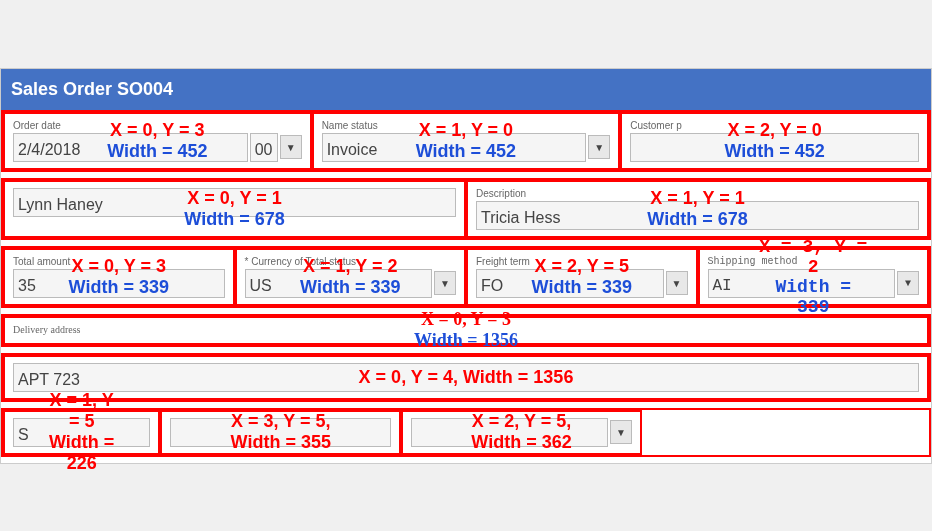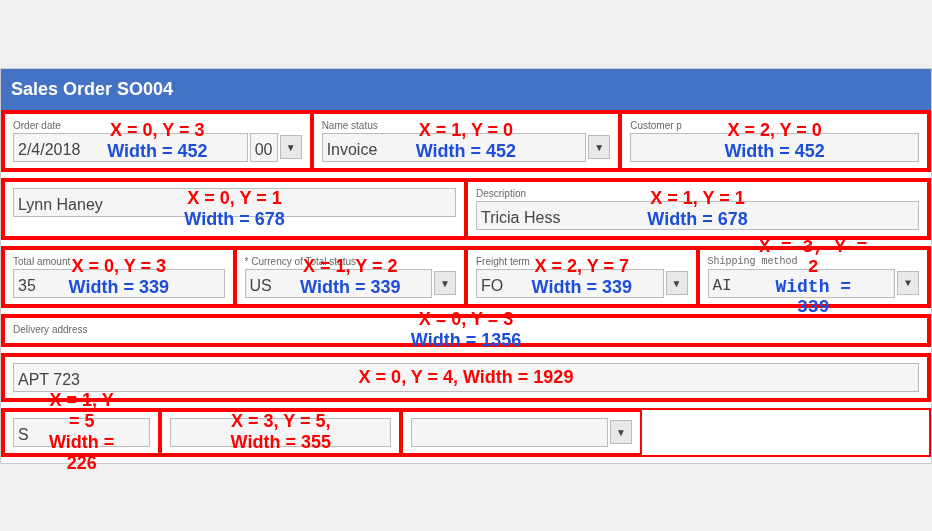--- a/index.html
+++ b/index.html
@@ -98,21 +98,21 @@
     .row0 .form-cell:nth-child(3) { flex: 0 0 calc(33.34%); }
     
     .row1 .form-cell:nth-child(1) { flex: 0 0 50%; }
     .row1 .form-cell:nth-child(2) { flex: 0 0 50%; }
     
     .row2 .form-cell:nth-child(1) { flex: 0 0 25%; }
     .row2 .form-cell:nth-child(2) { flex: 0 0 25%; }
     .row2 .form-cell:nth-child(3) { flex: 0 0 25%; }
     .row2 .form-cell:nth-child(4) { flex: 0 0 25%; font-family: Liberation Mono, monospace; }
     
-    .row3 .form-cell { flex: 1; }
+    .row3 .form-cell { flex: 1; font-family: Liberation Serif, serif; }
     
     .row4 .form-cell { flex: 1; }
     
     .row5-wrap {
       display: flex;
       border: 2px solid red;
       margin-bottom: 6px;
     }
     .row5-cell {
       border: 2px solid red;
@@ -238,21 +238,21 @@
       </div>
       <div class="form-cell">
         <span class="cell-label">Freight term</span>
         <div class="input-row">
           <div class="fake-input">
             <span>FO</span>
           </div>
           <div class="fake-select">▼</div>
         </div>
         <div class="cell-overlay">
-          <div class="overlay-coords">X = 2, Y = 7</div>
+          <div class="overlay-coords">X = 2, Y = 5</div>
           <div class="overlay-width">Width = 339</div>
         </div>
       </div>
       <div class="form-cell">
         <span class="cell-label">Shipping method</span>
         <div class="input-row">
           <div class="fake-input">
             <span>AI</span>
           </div>
           <div class="fake-select">▼</div>
@@ -275,21 +275,21 @@
     </div>
 
     <div class="form-row row4">
       <div class="form-cell">
         <div class="input-row">
           <div class="fake-input">
             <span>APT 723</span>
           </div>
         </div>
         <div class="cell-overlay">
-          <div class="overlay-coords">X = 0, Y = 4, Width = 1929</div>
+          <div class="overlay-coords">X = 0, Y = 4, Width = 1356</div>
         </div>
       </div>
     </div>
 
     <div class="row5-wrap">
       <div class="row5-cell row5-c1">
         <div class="input-row" style="width:100%">
           <div class="fake-input" style="width:100%">
             <span>S</span>
           </div>
@@ -309,17 +309,20 @@
           <div class="overlay-coords">X = 3, Y = 5, Width = 355</div>
         </div>
       </div>
       <div class="row5-cell row5-c3">
         <div class="input-row" style="width:100%">
           <div class="fake-input" style="width:100%; flex:1;">
             <span></span>
           </div>
           <div class="fake-select">▼</div>
         </div>
+        <div class="cell-overlay">
+          <div class="overlay-coords">X = 2, Y = 5, Width = 362</div>
+        </div>
       </div>
     </div>
 
   </div>
 </div>
 
 </body></html>

